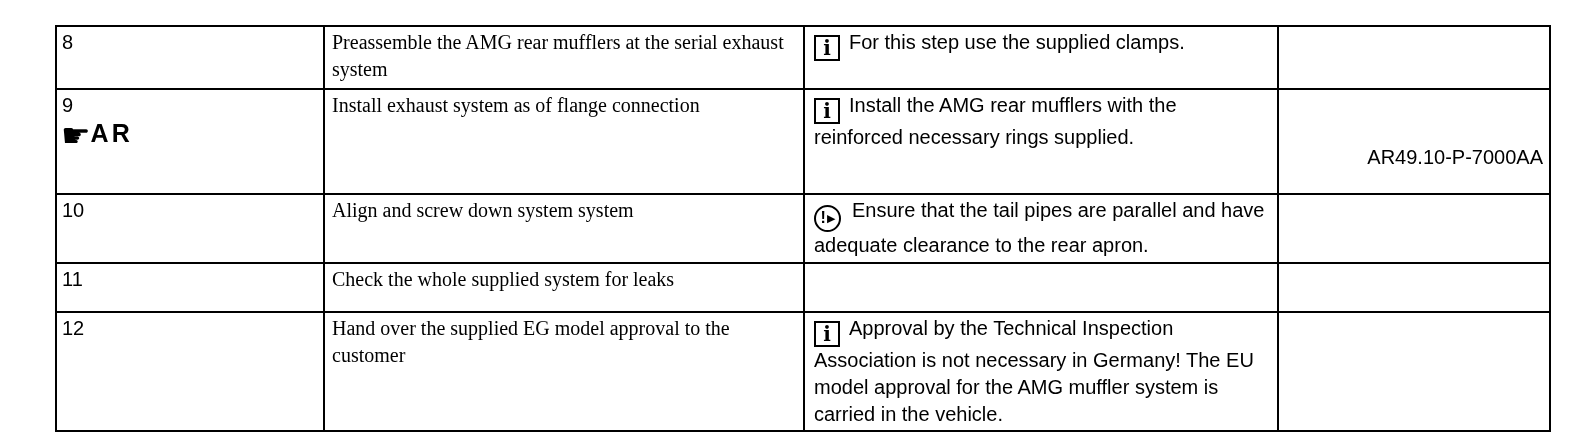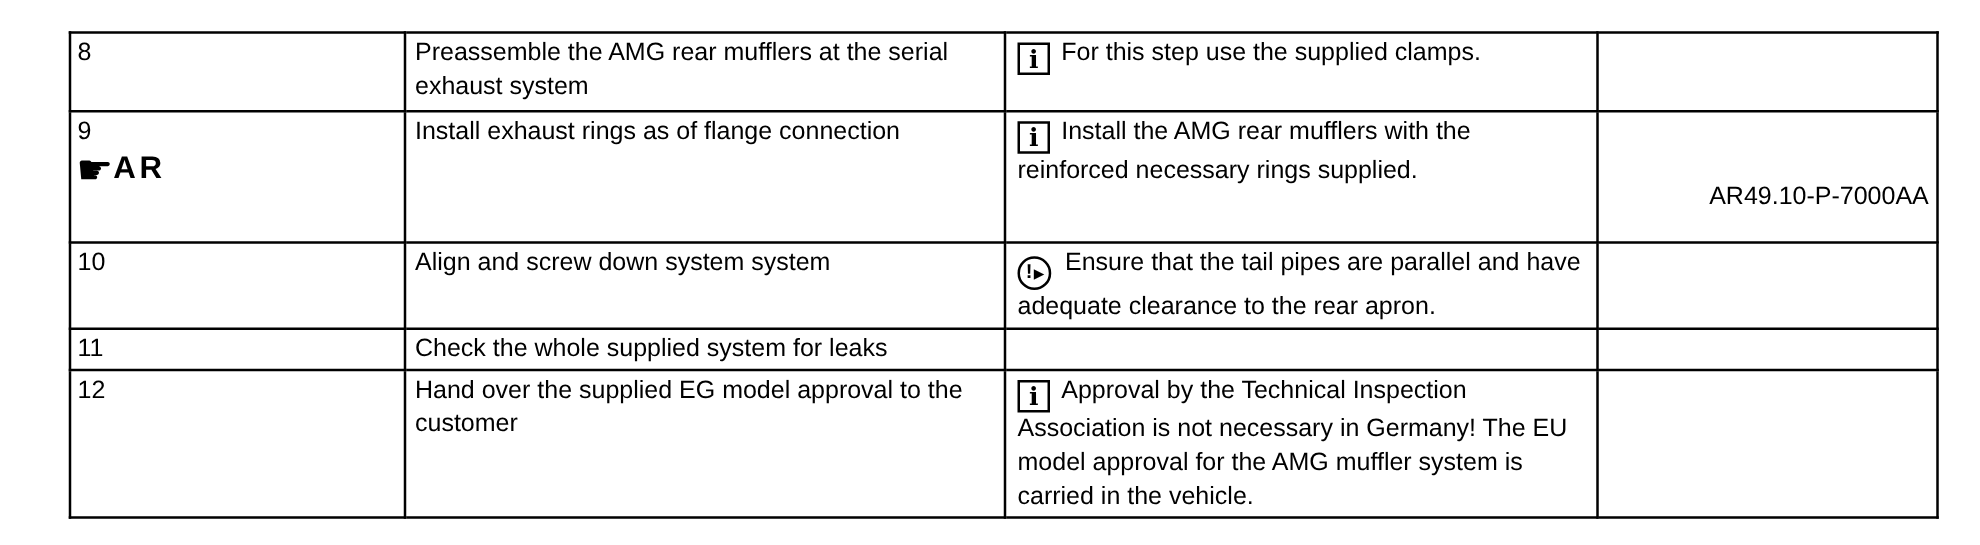--- a/index.html
+++ b/index.html
@@ -33,24 +33,24 @@
     padding: 2px 6px 2px 5px;
   }
   col.c1 { width: 268px; }
   col.c2 { width: 480px; }
   col.c3 { width: 474px; }
   col.c4 { width: 272px; }
 
   tr.row-8  { height: 63px; }
   tr.row-9  { height: 105px; }
   tr.row-10 { height: 69px; }
-  tr.row-11 { height: 33px; }
+  tr.row-11 { height: 49px; }
   tr.row-12 { height: 100px; }
 
-  td.col-task { padding-left: 7px; }
+  td.col-task { padding-left: 7px; font-family: Liberation Serif, serif; }
   td.col-note { padding-left: 9px; padding-right: 12px; margin-top: 28px; }
   td.col-ref  { padding-left: 6px; text-align: right; }
 
   td.col-ref.with-code { padding-top: 54px; font-size: 20px; }
 
   .icon-info {
     display: inline-flex;
     align-items: center;
     justify-content: center;
     width: 26px;
@@ -134,21 +134,21 @@
       </tr>
 
       <tr class="row-9">
         <td class="col-step">
           <span class="step-number">9</span>
           <div class="ar-marker">
             <span class="hand">☛</span><span class="ar-label">AR</span>
           </div>
         </td>
         <td class="col-task">
-          <span class="task-text">Install exhaust rings as of flange connection</span>
+          <span class="task-text">Install exhaust system as of flange connection</span>
         </td>
         <td class="col-note">
           <span class="icon-info">i</span><span class="note-text">Install the AMG rear mufflers with the reinforced necessary rings supplied.</span>
         </td>
         <td class="col-ref with-code">
           <span class="ref-code">AR49.10-P-7000AA</span>
         </td>
       </tr>
 
       <tr class="row-10">

